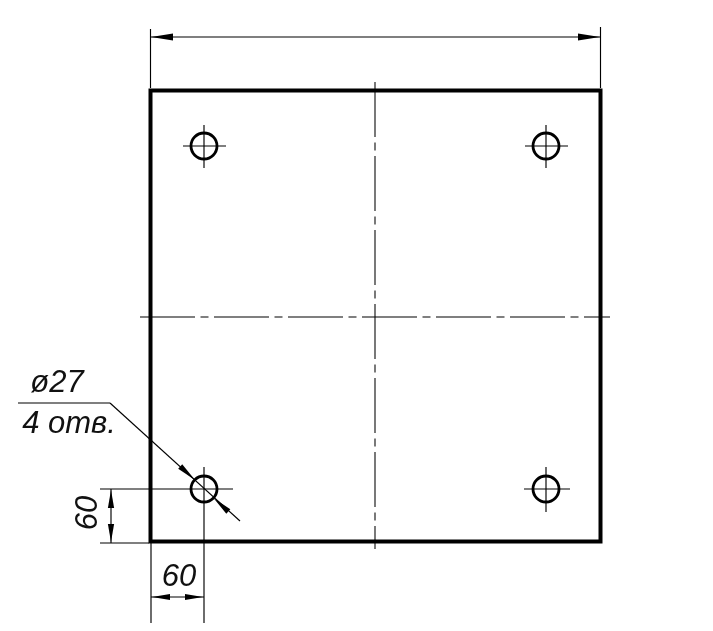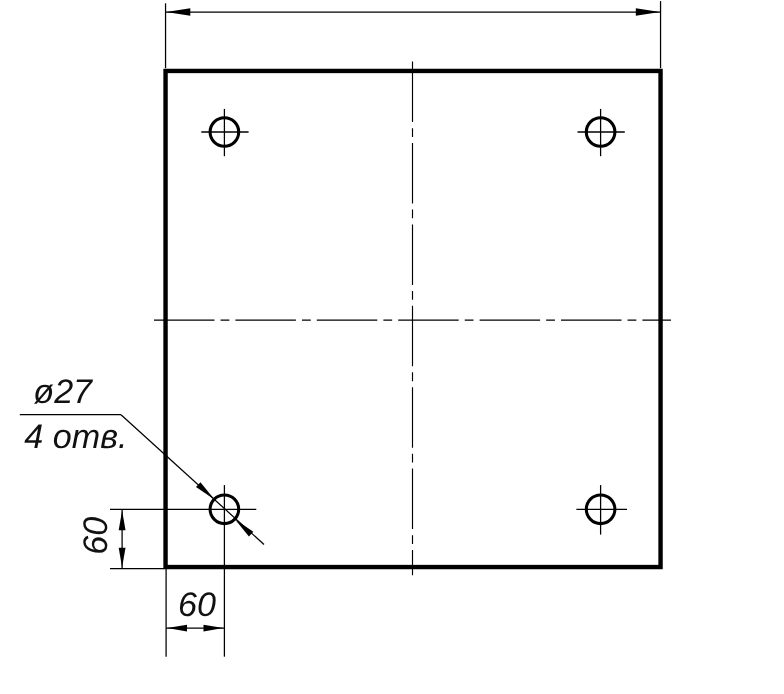--- a/index.html
+++ b/index.html
@@ -1,16 +1,16 @@
 <!DOCTYPE html>
 <html><head>
 <meta charset="utf-8">
 <style>
   html,body{margin:0;padding:0;background:#ffffff;width:713px;height:631px;overflow:hidden;}
-  .drawing-wrap{position:relative;width:713px;height:532px;background:#ffffff;}
+  .drawing-wrap{position:relative;width:713px;height:532px;background:#ffffff;margin-top:26px;}
   svg{display:block;}
   .thick{stroke:#000;stroke-width:4;fill:none;}
   .thin{stroke:#000;stroke-width:1.15;fill:none;}
   .hole{stroke:#000;stroke-width:2.8;fill:none;}
   .centerline{stroke:#000;stroke-width:1.05;fill:none;stroke-dasharray:55 5.5 8 5.5;}
   .arrow{fill:#000;stroke:none;}
   text{font-family:"Liberation Sans","DejaVu Sans",sans-serif;font-style:italic;fill:#111;}
   .dim-text{font-size:31px;}
 </style>
 </head>

